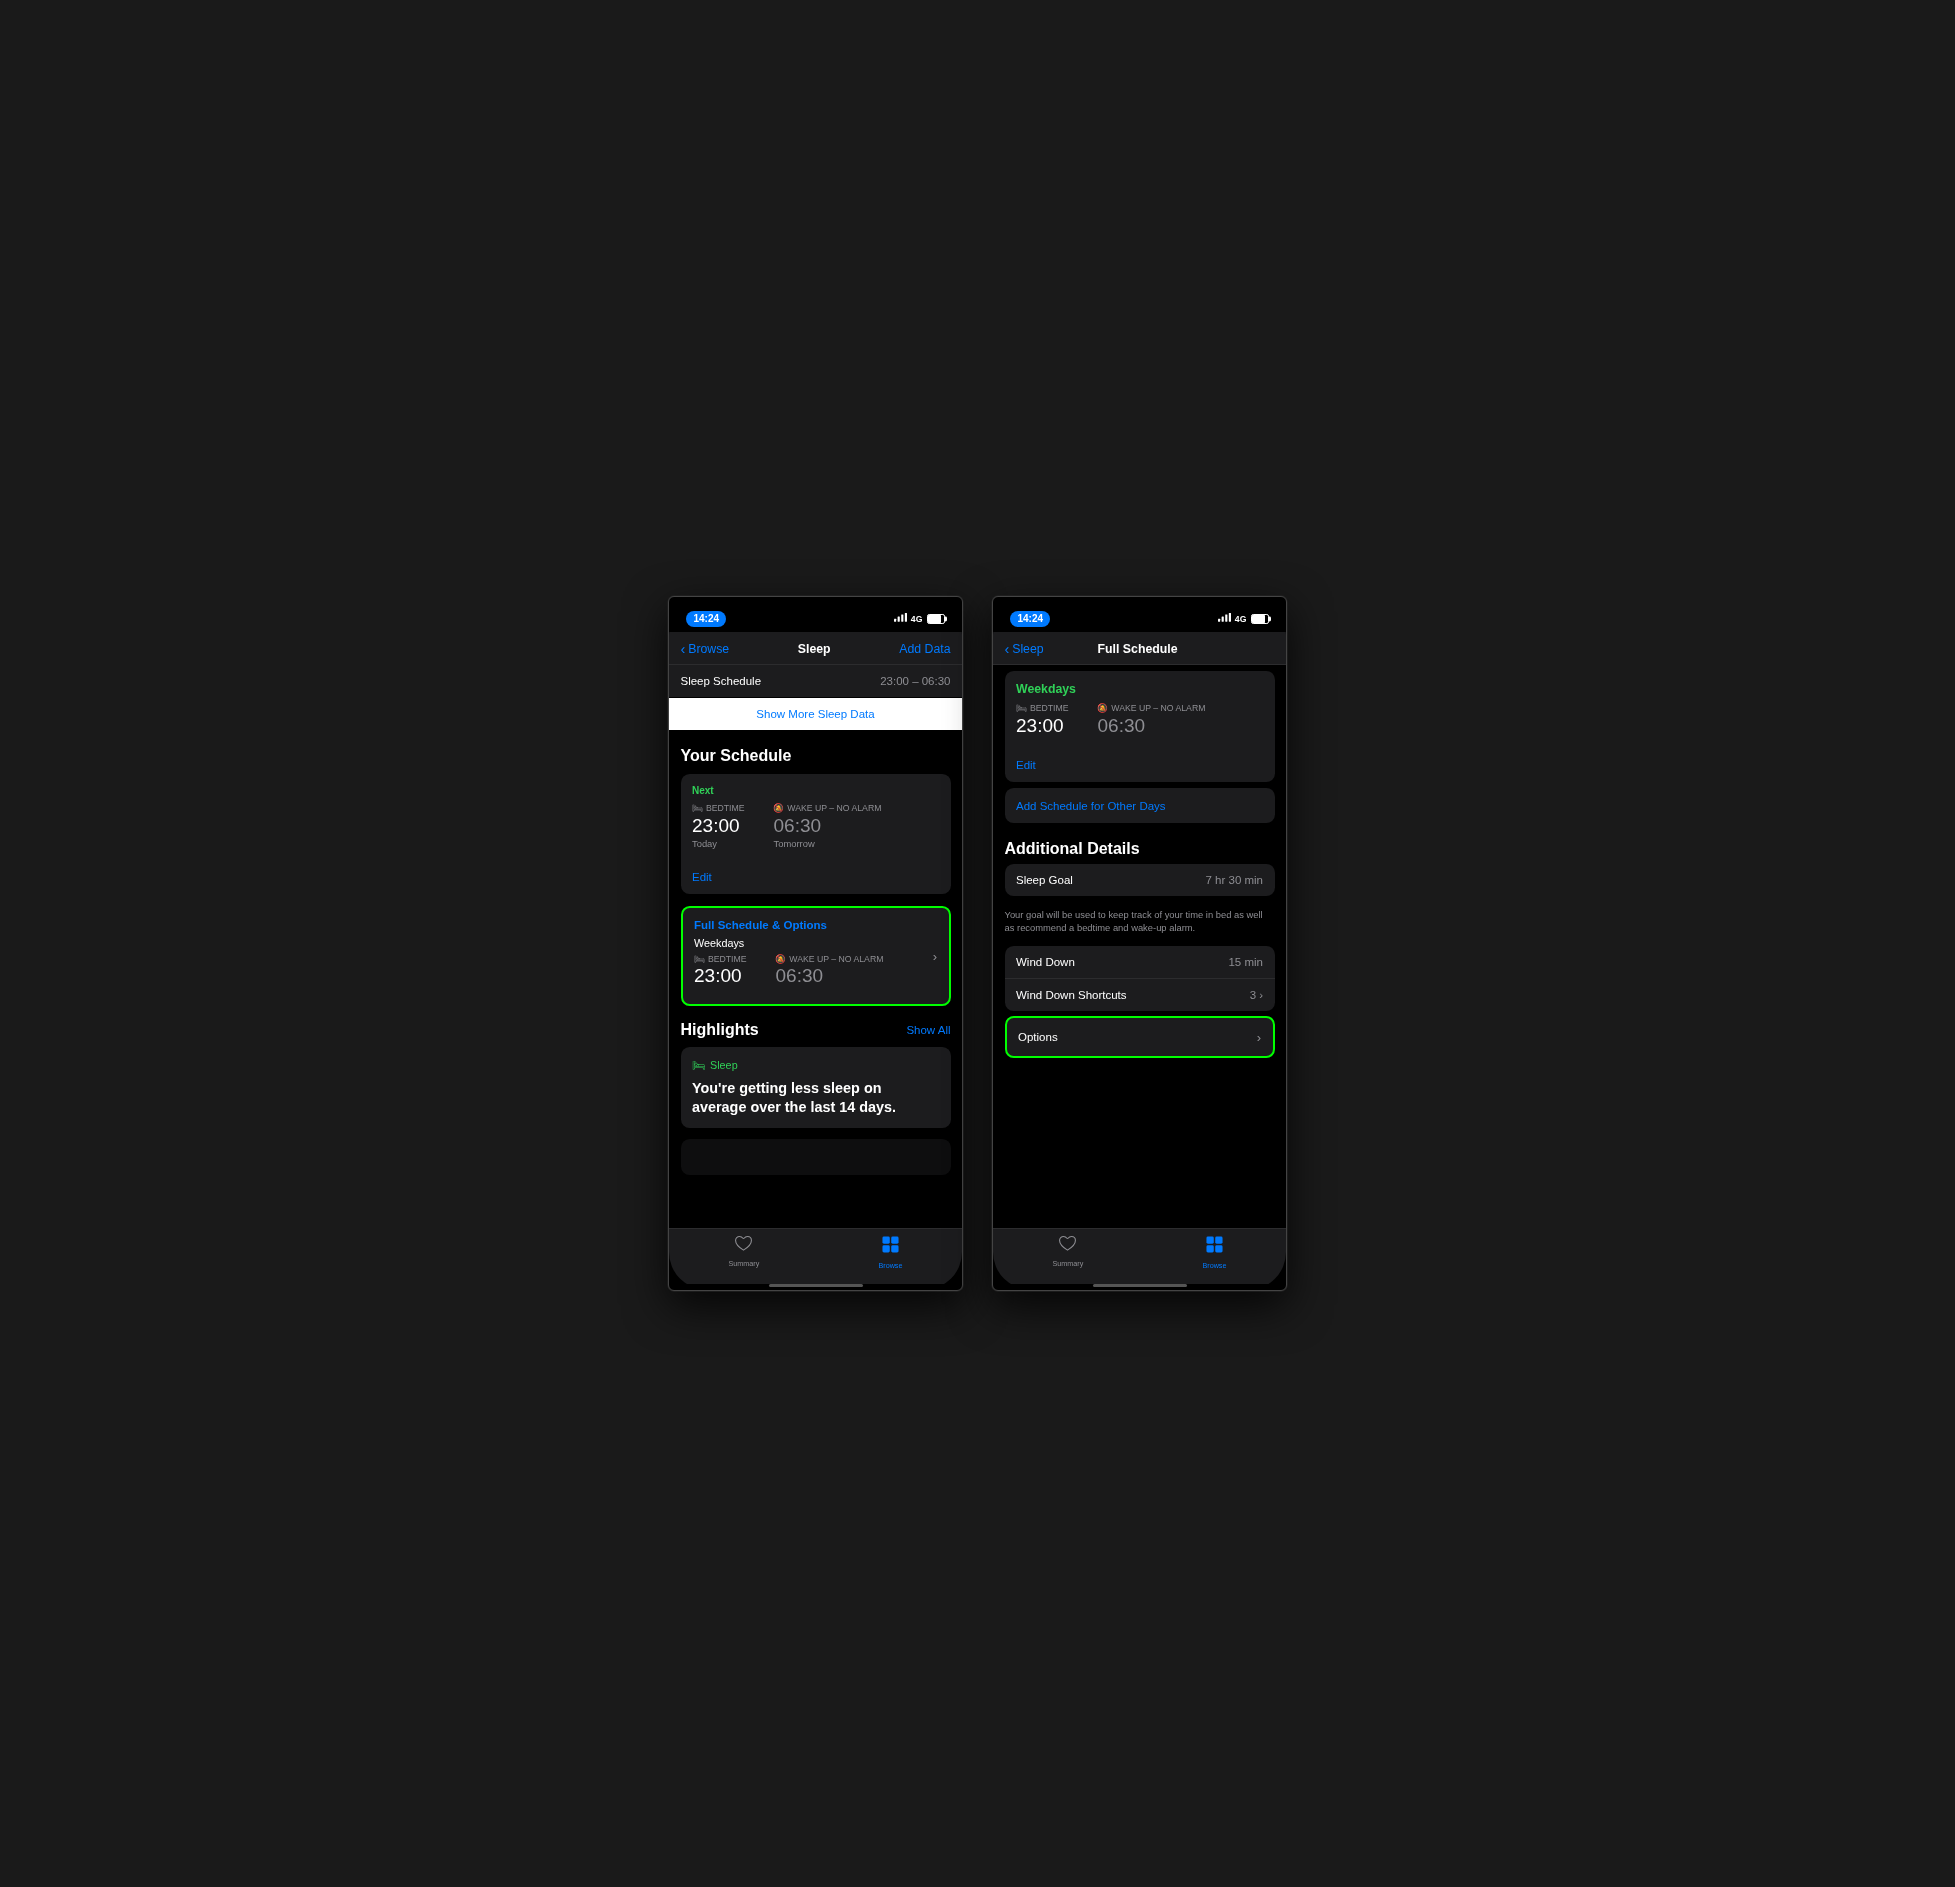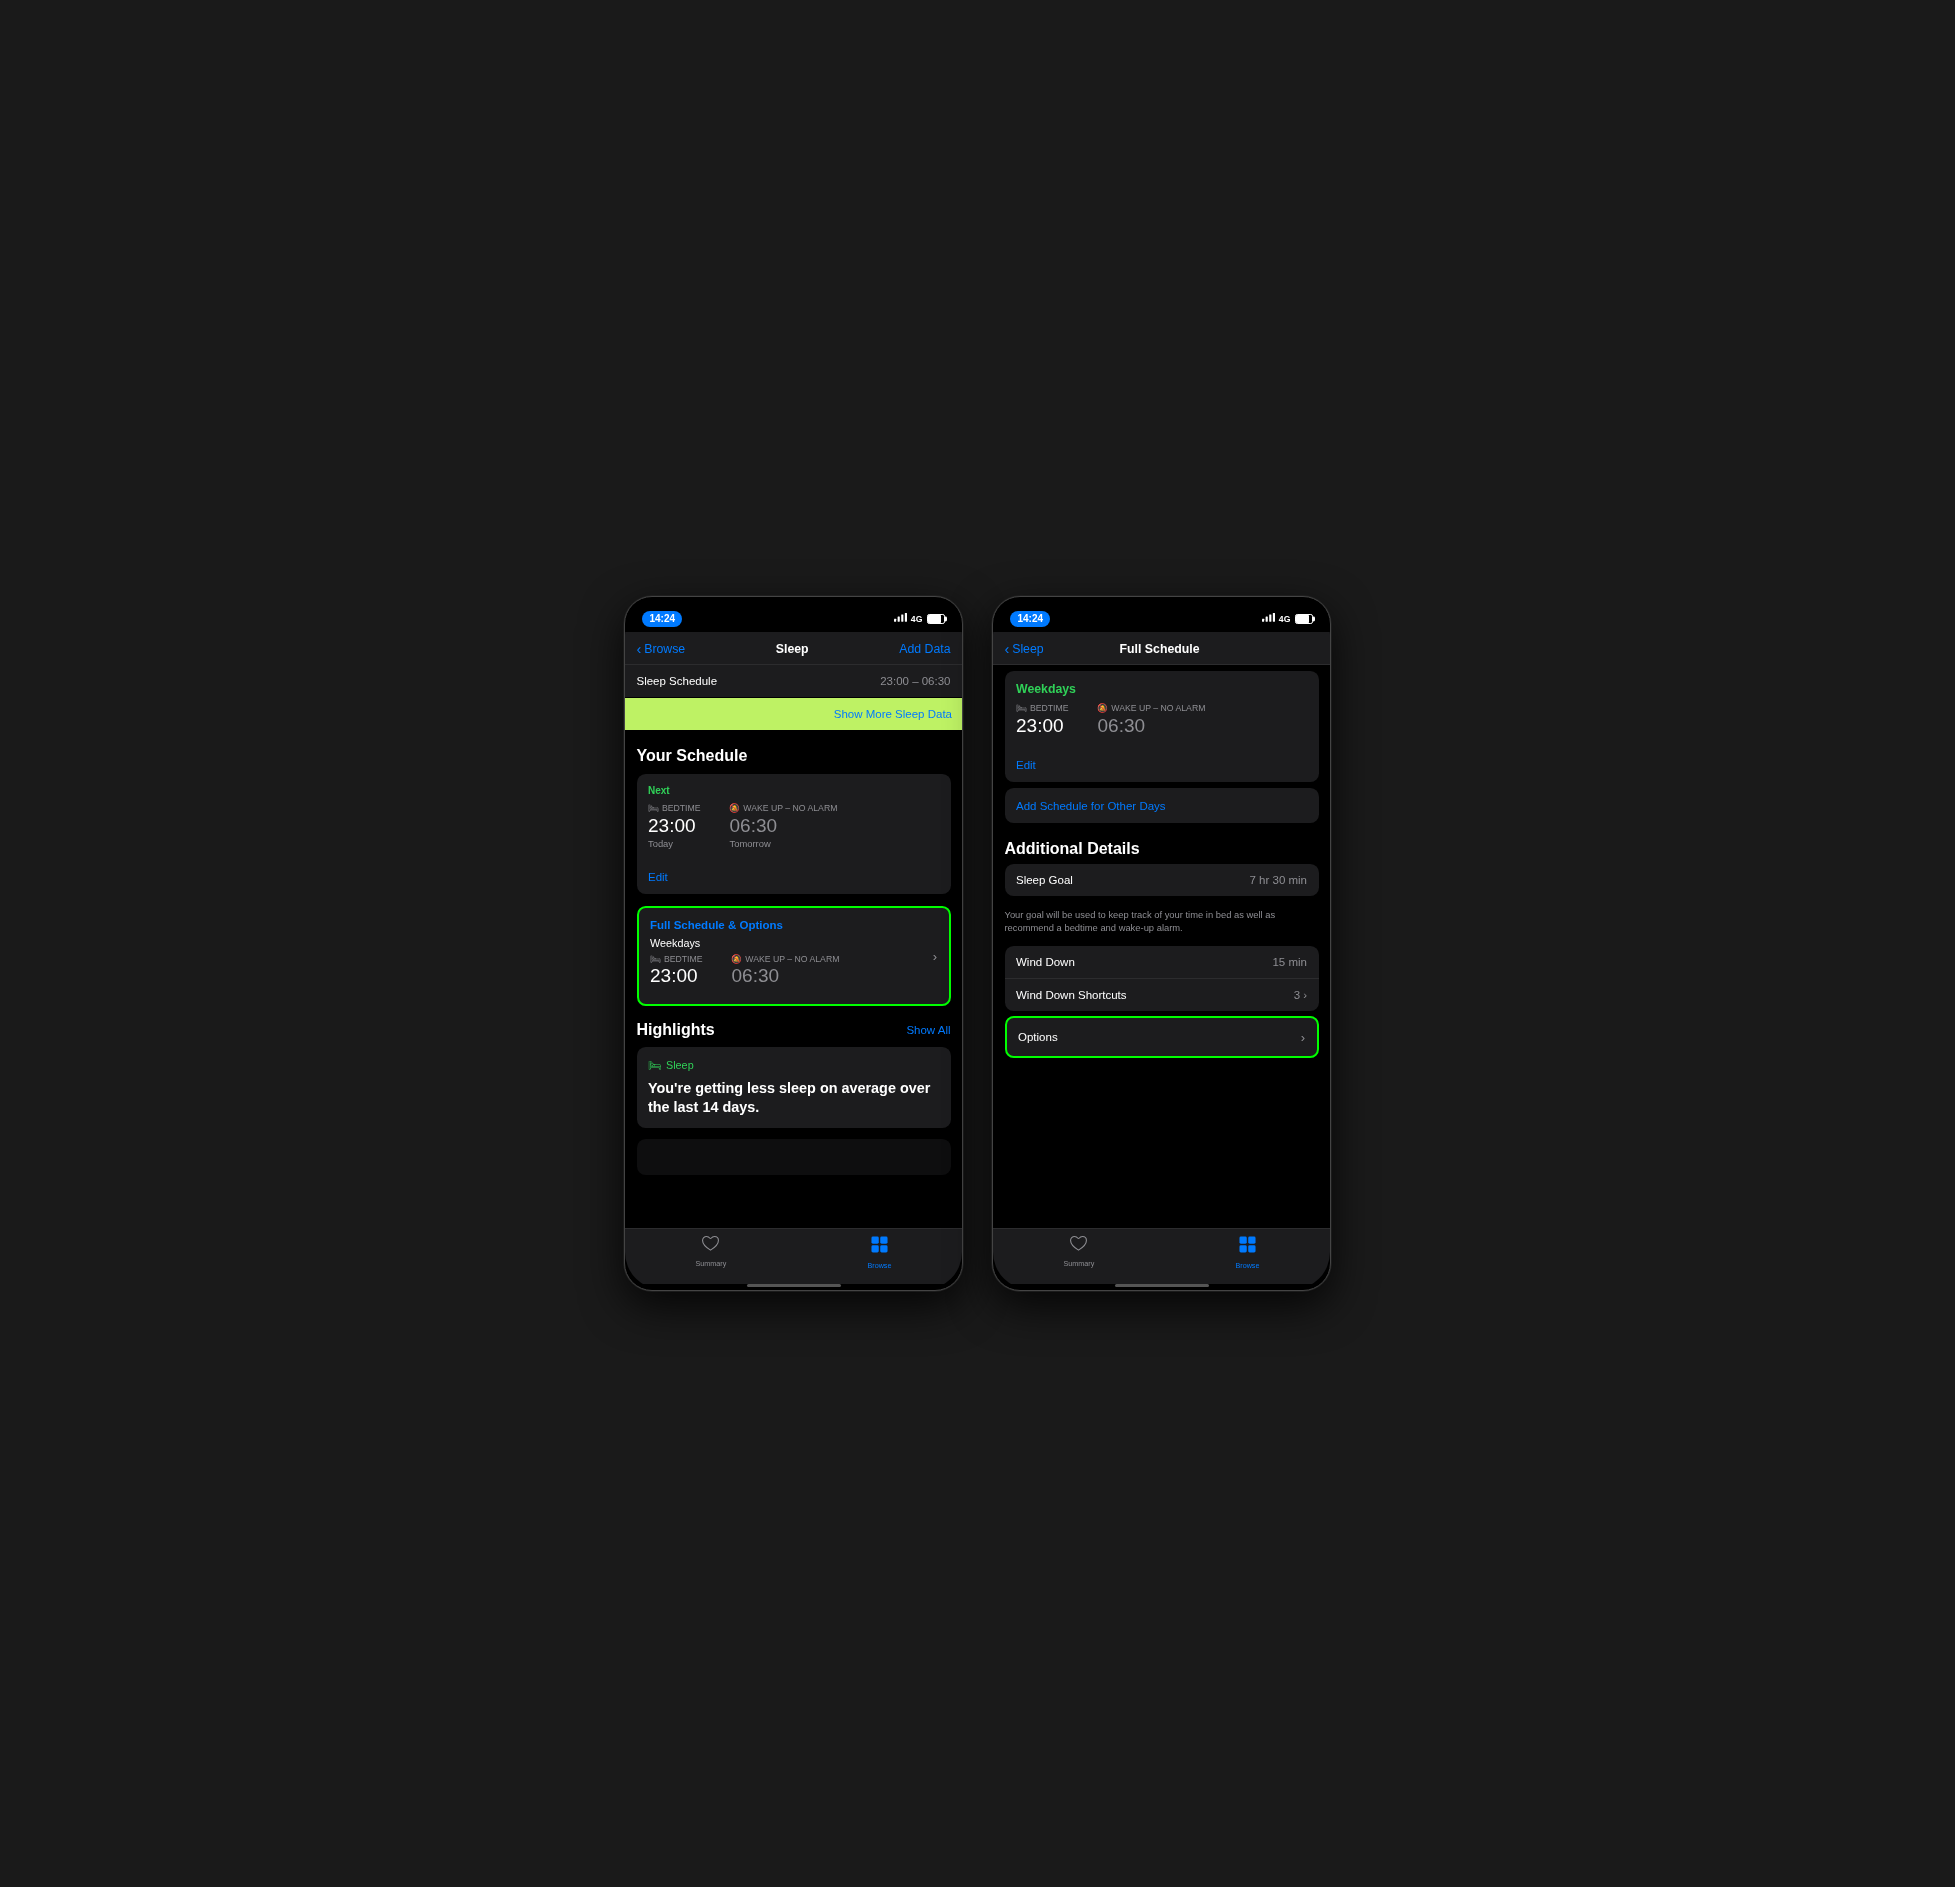--- a/index.html
+++ b/index.html
@@ -11,23 +11,23 @@
       min-height: 100vh;
       font-family: -apple-system, BlinkMacSystemFont, 'SF Pro Display', 'Helvetica Neue', sans-serif;
       padding: 29px 14.4px;
     }
     .phones-container {
       display: flex;
       gap: 29px;
       align-items: flex-start;
     }
     .phone {
-      width: 339px;
+      width: 295px;
       background: #000;
-      border-radius: 28px;
+      border-radius: 6px;
       border: 1.4px solid #444;
       overflow: hidden;
       position: relative;
       box-shadow: 0 0 0 0.7px #222, 0 14.4px 43px rgba(0,0,0,0.8);
     }
     .phone-inner {
       background: #000;
       border-radius: 38px;
       overflow: hidden;
       position: relative;
@@ -143,23 +143,23 @@
     }
     .schedule-row-label {
       color: #fff;
       font-size: 11.5px;
     }
     .schedule-row-value {
       color: #8e8e93;
       font-size: 11.5px;
     }
     .show-more-btn {
-      background: #bef264;
+      background: #ffffff;
       padding: 10px;
-      text-align: right;
+      text-align: center;
       margin-bottom: 14.4px;
     }
     .show-more-text {
       color: #007AFF;
       font-size: 11.5px;
     }
     
     .section-heading {
       color: #fff;
       font-size: 16px;

